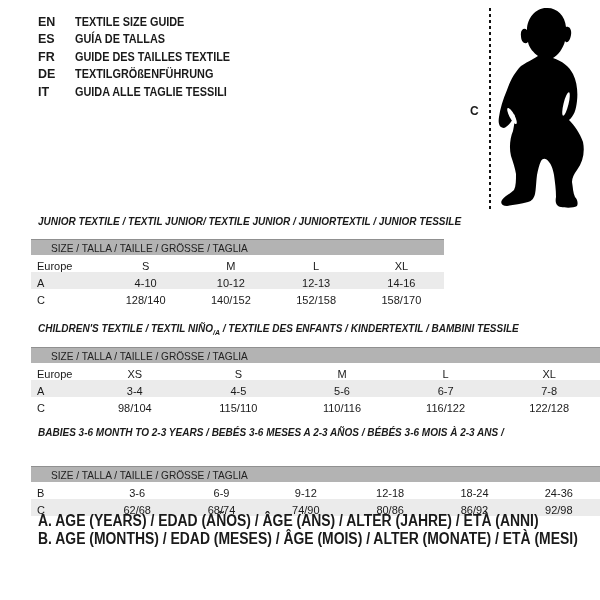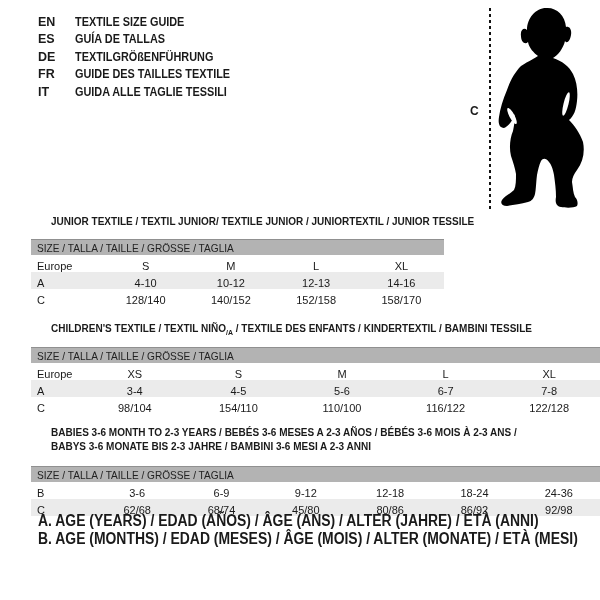--- a/index.html
+++ b/index.html
@@ -15,33 +15,33 @@
   .lang-code{width:37px;flex:0 0 37px;}
 
   
   .figure{position:absolute;left:450px;top:5px;width:148px;height:210px;}
   .dash{position:absolute;left:23px;top:3px;height:202px;width:2px;
         background:repeating-linear-gradient(to bottom,#111 0 3px,transparent 3px 6px);}
   .c-label{position:absolute;left:4px;top:99px;font-size:12px;font-weight:bold;}
   .baby-svg{position:absolute;left:31px;top:1px;}
 
   
-  .heading{position:absolute;left:35px;font-size:11.5px;font-weight:bold;line-height:14px;}
+  .heading{position:absolute;left:22px;font-size:11.5px;font-weight:bold;line-height:14px;font-style:italic;}
   #sec1-h{top:214px;}
   #sec2-h{top:321px;}
   #sec3-h{top:425px;}
   .heading sub{font-size:8px;}
 
   
   .tbl{position:absolute;left:15px;font-size:11px;}
   #table1{top:239px;width:413px;}
   #table2{top:347px;width:570px;}
   #table3{top:466px;width:570px;}
   .bar{height:16px;background:#b3b3b3;border-top:1px solid #909090;display:flex;align-items:center;
-       padding-left:6px;box-sizing:border-box;color:#222;}
+       padding-left:20px;box-sizing:border-box;color:#222;}
   .bar-text{display:inline-block;transform:scaleX(.92);transform-origin:0 50%;white-space:nowrap;}
   .trow{display:flex;height:17px;align-items:flex-end;}
   .trow.shaded{background:#ebebeb;}
   .lbl{padding-left:6px;box-sizing:border-box;flex:0 0 auto;}
   #table1 .lbl{width:72px;}
   #table2 .lbl{width:52px;}
   #table3 .lbl{width:64px;}
   .val{flex:1;text-align:center;}
 
   
@@ -56,26 +56,26 @@
   <div class="lang">
     <div class="lang-row">
       <span class="lang-code">EN</span>
       <span class="cond">TEXTILE SIZE GUIDE</span>
     </div>
     <div class="lang-row">
       <span class="lang-code">ES</span>
       <span class="cond">GUÍA DE TALLAS</span>
     </div>
     <div class="lang-row">
+      <span class="lang-code">FR</span>
+      <span class="cond">GUIDE DES TAILLES TEXTILE</span>
+    </div>
+    <div class="lang-row">
       <span class="lang-code">DE</span>
       <span class="cond">TEXTILGRÖßENFÜHRUNG</span>
-    </div>
-    <div class="lang-row">
-      <span class="lang-code">FR</span>
-      <span class="cond">GUIDE DES TAILLES TEXTILE</span>
     </div>
     <div class="lang-row">
       <span class="lang-code">IT</span>
       <span class="cond">GUIDA ALLE TAGLIE TESSILI</span>
     </div>
   </div>
 
   <div class="figure">
     <span class="c-label">C</span>
     <div class="dash"></div>
@@ -135,49 +135,48 @@
       <span class="lbl">A</span>
       <span class="val">3-4</span>
       <span class="val">4-5</span>
       <span class="val">5-6</span>
       <span class="val">6-7</span>
       <span class="val">7-8</span>
     </div>
     <div class="trow">
       <span class="lbl">C</span>
       <span class="val">98/104</span>
-      <span class="val">154/110</span>
-      <span class="val">110/100</span>
+      <span class="val">115/110</span>
+      <span class="val">110/116</span>
       <span class="val">116/122</span>
       <span class="val">122/128</span>
     </div>
   </div>
 
   <div class="heading" id="sec3-h">
     <div><span class="cond">BABIES 3-6 MONTH TO 2-3 YEARS / BEBÉS 3-6 MESES A 2-3 AÑOS / BÉBÉS 3-6 MOIS À 2-3 ANS /</span></div>
-    <div><span class="cond">BABYS 3-6 MONATE BIS 2-3 JAHRE / BAMBINI 3-6 MESI A 2-3 ANNI</span></div>
   </div>
   <div class="tbl" id="table3">
     <div class="bar">
       <span class="bar-text">SIZE / TALLA / TAILLE / GRÖSSE / TAGLIA</span>
     </div>
     <div class="trow">
       <span class="lbl">B</span>
       <span class="val">3-6</span>
       <span class="val">6-9</span>
       <span class="val">9-12</span>
       <span class="val">12-18</span>
       <span class="val">18-24</span>
       <span class="val">24-36</span>
     </div>
     <div class="trow shaded">
       <span class="lbl">C</span>
       <span class="val">62/68</span>
       <span class="val">68/74</span>
-      <span class="val">45/80</span>
+      <span class="val">74/90</span>
       <span class="val">80/86</span>
       <span class="val">86/92</span>
       <span class="val">92/98</span>
     </div>
   </div>
 
   <div class="footnotes">
     <div class="footnote"><span class="cond">A. AGE (YEARS) / EDAD (AÑOS) / ÂGE (ANS) / ALTER (JAHRE) / ETÀ (ANNI)</span></div>
     <div class="footnote"><span class="cond">B. AGE (MONTHS) / EDAD (MESES) / ÂGE (MOIS) / ALTER (MONATE) / ETÀ (MESI)</span></div>
   </div>

